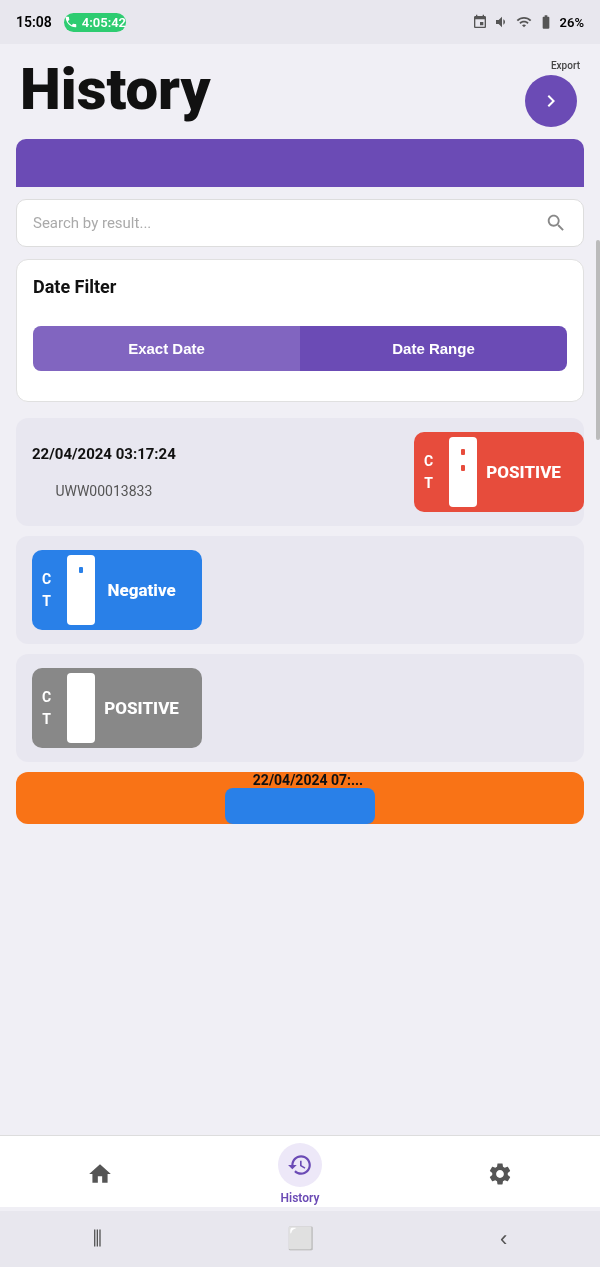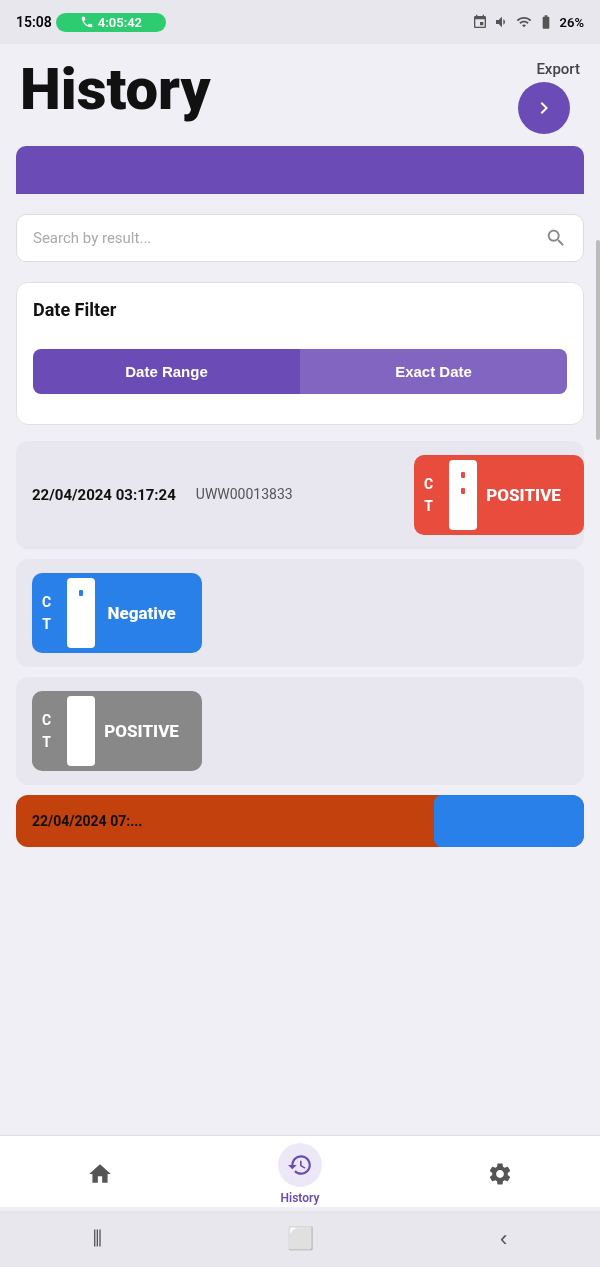--- a/index.html
+++ b/index.html
@@ -17,27 +17,27 @@
     .status-bar {
       background: #e8e7ee;
       height: 44px;
       display: flex;
       align-items: center;
       justify-content: space-between;
       padding: 0 16px;
       font-size: 14px;
       font-weight: 600;
     }
-    .status-bar-left { display: flex; align-items: center; gap: 4px; }
+    .status-bar-left { display: flex; align-items: center; gap: 12px; }
     .status-bar-right { display: flex; align-items: center; gap: 6px; font-size: 13px; }
     .call-badge {
       background: #2ecc71;
       color: white;
       border-radius: 12px;
-      padding: 2px 24px;
+      padding: 2px 0;
       font-size: 13px;
       display: flex;
       align-items: center;
       gap: 4px;
     }
 
     
     .header {
       background: #f0eff5;
       padding: 16px 20px 12px 20px;
@@ -51,21 +51,21 @@
       color: #111;
       line-height: 1;
     }
     .export-section {
       display: flex;
       flex-direction: column;
       align-items: center;
       gap: 4px;
     }
     .export-label {
-      font-size: 15px;
+      font-size: 10px;
       color: #444;
       font-weight: 500;
       padding-left: 28px;
     }
     .export-btn {
       width: 52px;
       height: 52px;
       background: #6b4bb5;
       border-radius: 50%;
       display: flex;
@@ -80,21 +80,21 @@
     .purple-banner {
       background: #6b4bb5;
       height: 48px;
       margin: 0 16px 0 16px;
       border-radius: 10px 10px 0 0;
     }
 
     
     .search-container {
       background: white;
-      margin: 20px 16px;
+      margin: 12px 16px;
       border-radius: 10px;
       padding: 12px 16px;
       display: flex;
       align-items: center;
       justify-content: space-between;
       border: 1px solid #ddd;
     }
     .search-input-text {
       color: #aaa;
       font-size: 15px;
@@ -154,21 +154,21 @@
     }
     .result-card {
       background: #e8e7f0;
       border-radius: 12px;
       padding: 14px 0 14px 16px;
       display: flex;
       align-items: center;
       justify-content: space-between;
       overflow: hidden;
     }
-    .result-info { display: flex; flex-direction: row; gap: 20px; }
+    .result-info { display: flex; flex-direction: column; gap: 20px; }
     .result-datetime { font-size: 15px; font-weight: 700; color: #111; }
     .result-code { font-size: 14px; color: #555; text-align: center; }
     .result-badge {
       height: 80px;
       min-width: 170px;
       border-radius: 10px;
       display: flex;
       align-items: center;
       gap: 0;
       overflow: hidden;
@@ -323,22 +323,22 @@
 <div class="search-container">
   <span class="search-input-text">Search by result...</span>
   <svg width="22" height="22" viewBox="0 0 24 24" fill="#888">
       <path d="M15.5 14h-.79l-.28-.27C15.41 12.59 16 11.11 16 9.5 16 5.91 13.09 3 9.5 3S3 5.91 3 9.5 5.91 16 9.5 16c1.61 0 3.09-.59 4.23-1.57l.27.28v.79l5 4.99L20.49 19l-4.99-5zm-6 0C7.01 14 5 11.99 5 9.5S7.01 5 9.5 5 14 7.01 14 9.5 11.99 14 9.5 14z"></path>
     </svg>
 </div>
 
 <div class="date-filter-card">
   <div class="date-filter-title">Date Filter</div>
   <div class="date-toggle">
+    <button class="date-toggle-btn active">Exact Date</button>
     <button class="date-toggle-btn">Date Range</button>
-    <button class="date-toggle-btn active">Exact Date</button>
   </div>
 </div>
 
 <div class="results-list">
 
   <div class="result-card">
     <div class="result-info">
       <span class="result-datetime">22/04/2024 03:17:24</span>
       <span class="result-code">UWW00013833</span>
     </div>
@@ -374,21 +374,21 @@
         <span>C</span>
         <span>T</span>
       </div>
       <div class="strip-inner"></div>
       <span class="badge-label">POSITIVE</span>
     </div>
   </div>
 
 </div>
 
-<div style="margin: 10px 16px 140px 16px; background: #c2410c; border-radius: 12px; height: 52px; display: flex; align-items: center; overflow: hidden;">
+<div style="margin: 10px 16px 140px 16px; background: #f97316; border-radius: 12px; height: 52px; display: flex; align-items: center; overflow: hidden; flex-direction: column;">
   <span style="font-size:14px;font-weight:700;color:#111;padding-left:16px;flex:1;">22/04/2024 07:...</span>
   <div style="background:#2980e8;width:150px;height:52px;border-radius:8px;"></div>
 </div>
 
 <div class="scroll-indicator"></div>
 
 <div class="bottom-nav">
   <div class="nav-item">
     <div class="nav-icon-wrap">
       <svg width="26" height="26" viewBox="0 0 24 24" fill="#555">

